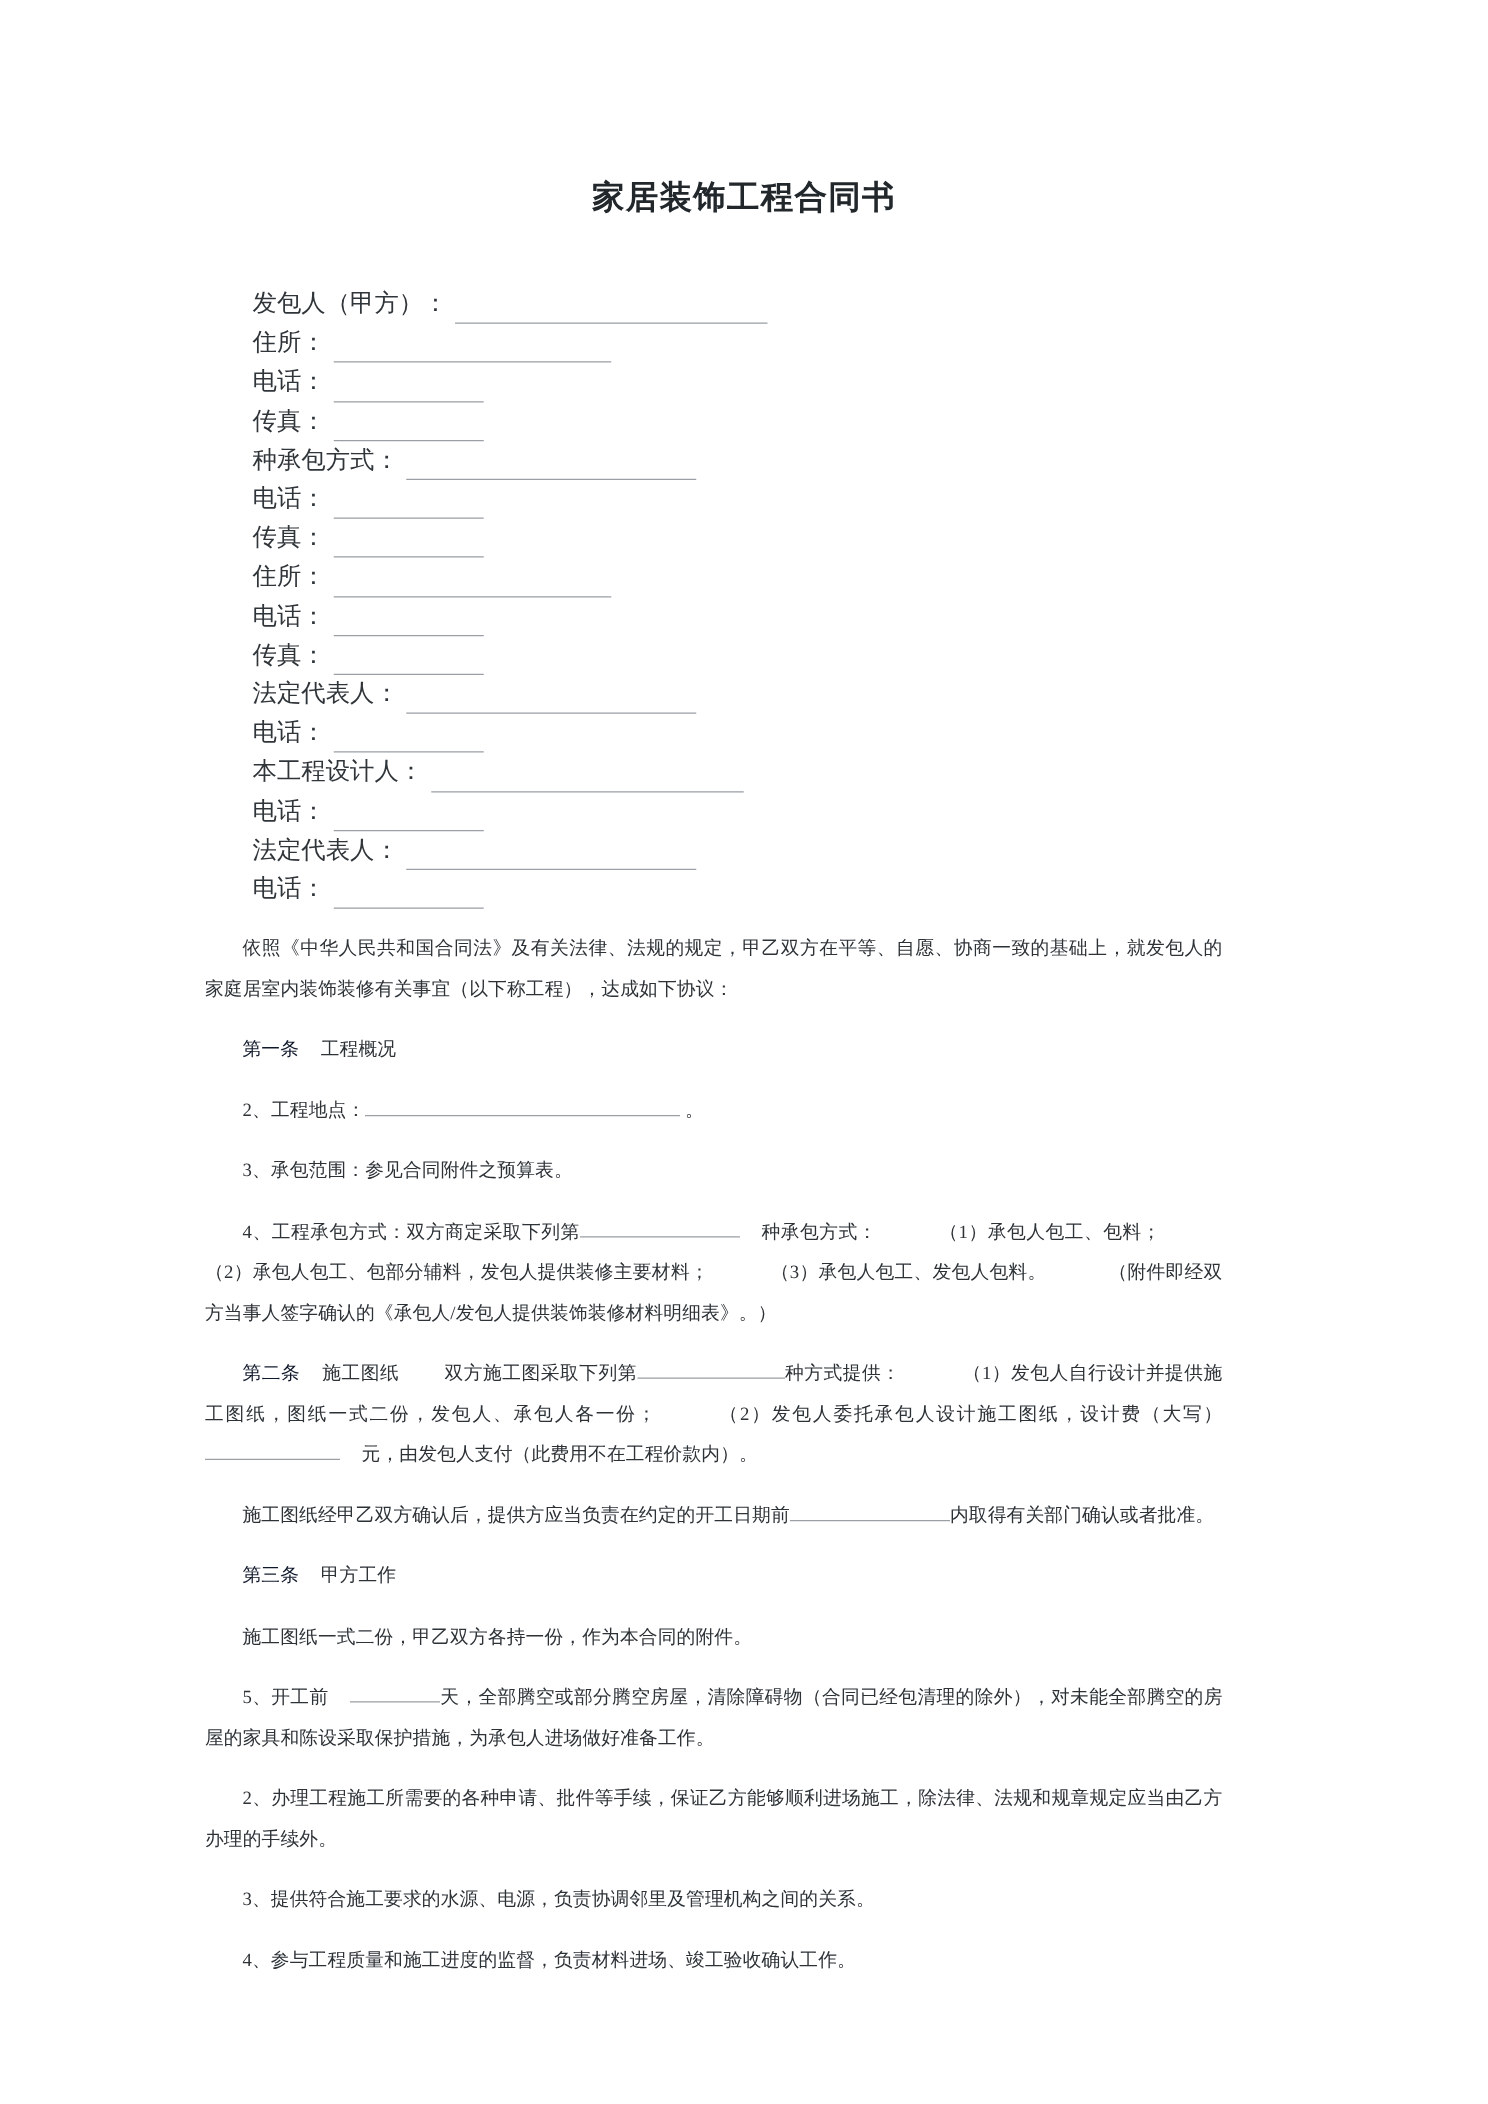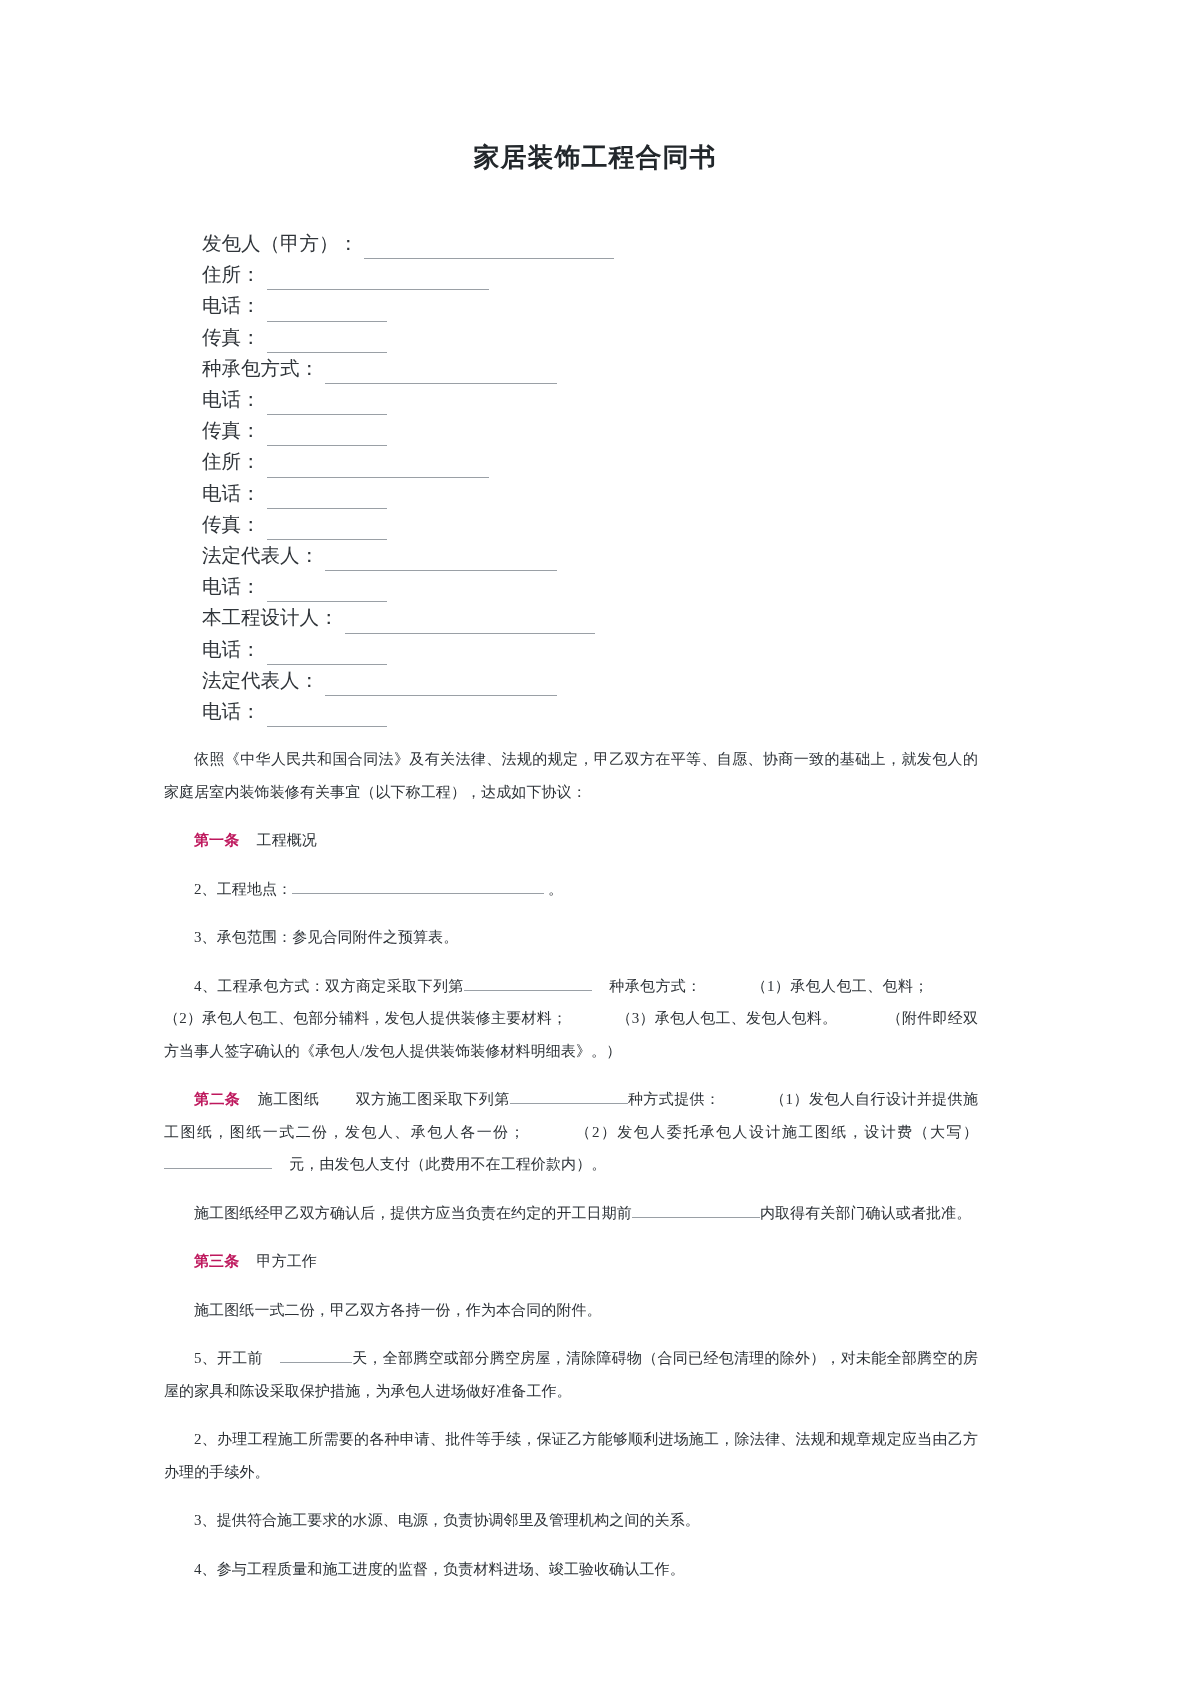--- a/index.html
+++ b/index.html
@@ -75,22 +75,22 @@
     font-size: 15px;
     line-height: 32.5px;
     text-align: justify;
     text-justify: inter-ideograph;
     margin: 16px;
     color: #2d3237;
     letter-spacing: 0.1px;
   }
   .para.indent2 { text-indent: 2em; }
   .sec-title {
-    font-weight: bold;
-    color: #be185d;
+    font-weight: normal;
+    color: #0f172a;
   }
   .gap-sm { display: inline-block; width: 1.15em; }
   .gap-md { display: inline-block; width: 2.4em; }
   .gap-lg { display: inline-block; width: 3.3em; }
   .iblank {
     display: inline-block;
     border-bottom: 1px solid #9aa0a6;
     height: 0.95em;
     vertical-align: baseline;
   }

